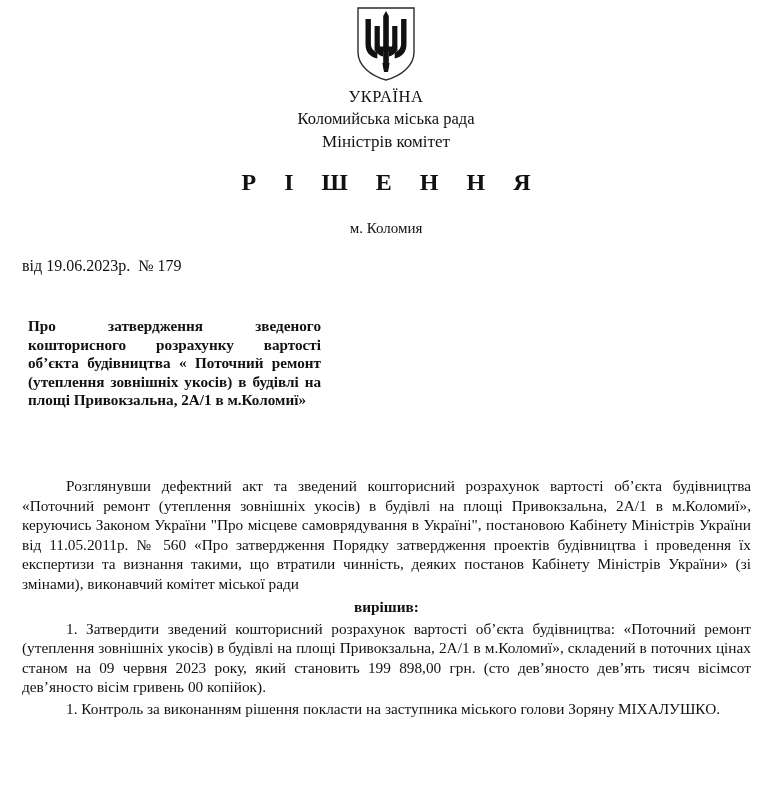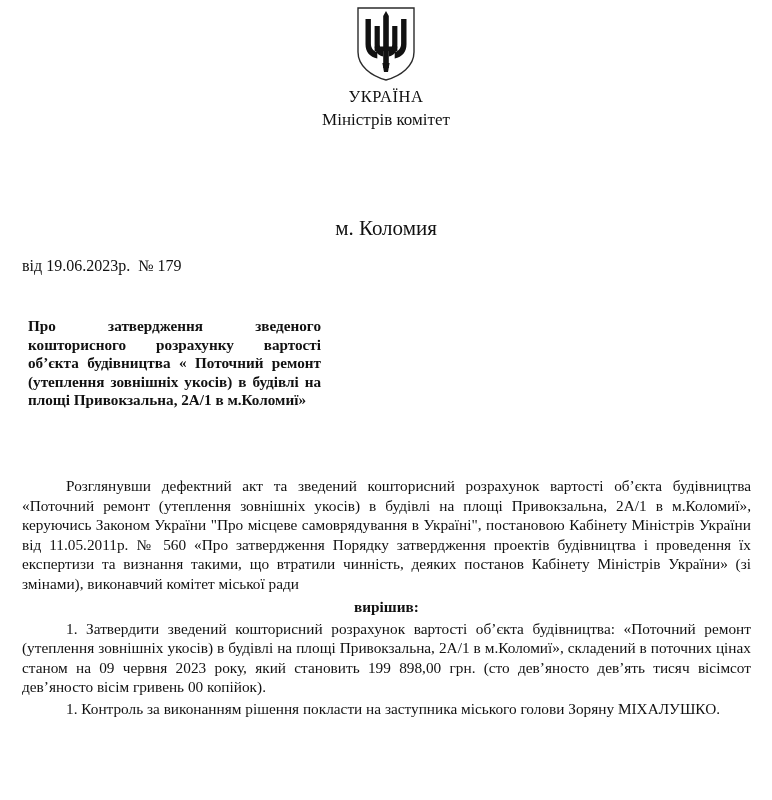--- a/index.html
+++ b/index.html
@@ -80,21 +80,21 @@
     text-indent: 11px;
     line-height: 28px;
   }
 
   .city-line {
     position: absolute;
     left: 0;
     top: 218px;
     width: 772px;
     text-align: center;
-    font-size: 21px;
+    font-size: 15px;
     line-height: 20px;
   }
 
   
   .date-line {
     position: absolute;
     left: 22px;
     top: 255px;
     font-size: 16px;
     line-height: 21px;
@@ -198,23 +198,25 @@
           <rect x="19.6" y="40.5" width="22.8" height="4.6"></rect>
 
           <path d="M27.4 57 h7.2 l-1.6 9 h-4 Z"></path>
         </g>
       </svg>
     </span>
   </div>
 
   <div class="header-block">
     <div class="hdr-country">УКРАЇНА</div>
+    <div class="hdr-council">Коломийська міська рада</div>
     <div class="hdr-committee">Міністрів комітет</div>
   </div>
 
+  <div class="doc-title">Р І Ш Е Н Н Я</div>
 
   <div class="city-line">м. Коломия</div>
 
   <div class="date-line">від 19.06.2023р.  № 179</div>
 
   <div class="subject-block">Про затвердження зведеного кошторисного розрахунку вартості об’єкта будівництва « Поточний ремонт (утеплення зовнішніх укосів) в будівлі на площі Привокзальна, 2А/1 в м.Коломиї»</div>
 
   <div class="body-block">
     <p>Розглянувши дефектний акт та зведений кошторисний розрахунок вартості об’єкта будівництва «Поточний ремонт (утеплення зовнішніх укосів) в будівлі на площі Привокзальна, 2А/1 в м.Коломиї», керуючись Законом України "Про місцеве самоврядування в Україні", постановою Кабінету Міністрів України від 11.05.2011р. № 560 «Про затвердження Порядку затвердження проектів будівництва і проведення їх експертизи та визнання такими, що втратили чинність, деяких постанов Кабінету Міністрів України» (зі змінами), виконавчий комітет міської ради</p>
     <p class="decided">вирішив:</p>

